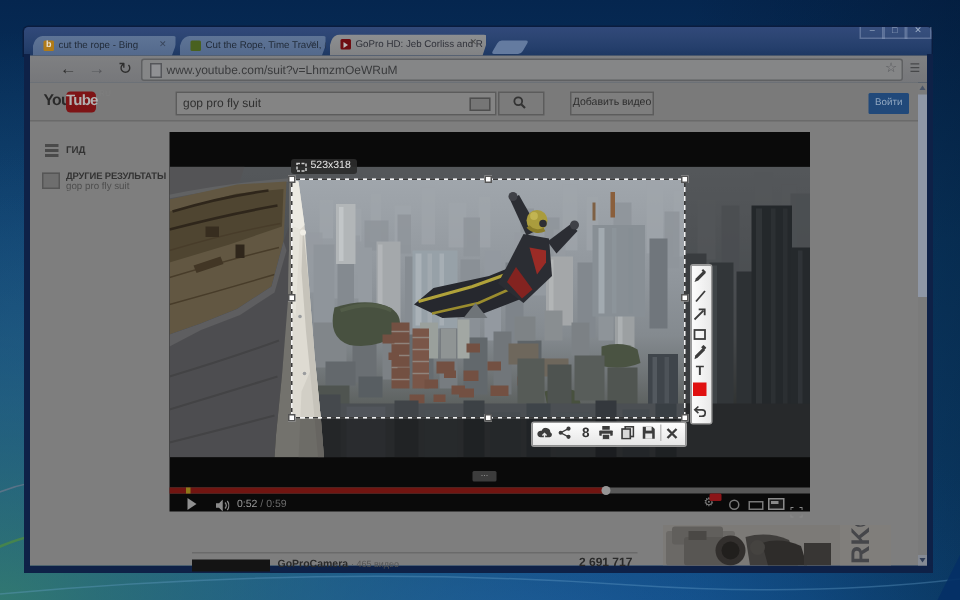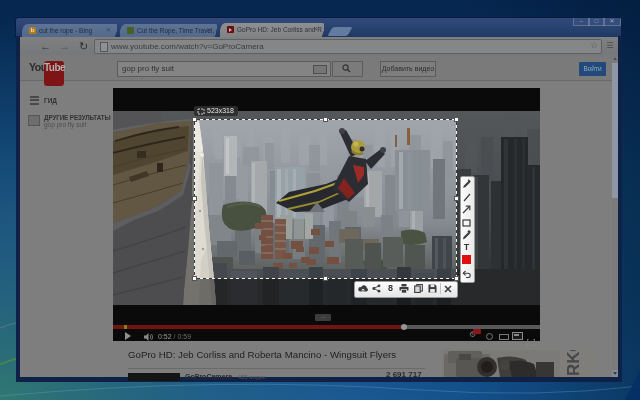--- a/index.html
+++ b/index.html
@@ -117,31 +117,31 @@
       <div class="x" style="color:#4a4a4a;">✕</div>
 </div>
 <div class="abs" style="left:330px;top:27px;width:20px;height:9px;background:#647ba0;transform:skewX(-30deg);border-radius:2px;"></div>
 
 <div id="tbar" class="abs"></div>
 <div class="navb abs" style="left:39px;">←</div>
 <div class="navb abs" style="left:58px;color:#55565a;">→</div>
 <div class="navb abs" style="left:77px;font-weight:normal;">↻</div>
 <div id="omni" class="abs">
       <span style="position:absolute;left:5px;top:2px;width:6px;height:8px;border:1px solid #55565a;background:#909194;"></span>
-      <span class="url">www.youtube.com/watch?v=GoProCamera</span>
+      <span class="url">www.youtube.com/suit?v=LhmzmOeWRuM</span>
     </div>
 <div class="abs" style="left:590px;top:41px;width:9px;height:9px;color:#55565a;font-size:9px;line-height:9px;">☆</div>
 <div class="abs" style="left:605px;top:42px;width:10px;height:8px;color:#47484a;font-size:8px;line-height:8px;text-align:center;">☰</div>
 
 <div id="page" class="abs">
  <div id="yhead"></div>
 </div>
 
 <div class="abs" style="left:29px;top:61px;width:16px;height:13px;color:#2a2a2a;font-weight:bold;font-size:10.5px;line-height:13px;letter-spacing:-.5px;">You</div>
-<div class="abs" style="left:44px;top:61px;width:20px;height:25px;background:#7e1416;border-radius:3px;color:#b2b2b2;font-weight:bold;font-size:10px;line-height:14px;text-align:center;letter-spacing:-.5px;">Tube</div>
+<div class="abs" style="left:44px;top:61px;width:20px;height:14px;background:#7e1416;border-radius:3px;color:#b2b2b2;font-weight:bold;font-size:10px;line-height:14px;text-align:center;letter-spacing:-.5px;">Tube</div>
 <div class="abs" style="left:66px;top:60px;font-size:5.5px;color:#7e7e7e;">RU</div>
 <div class="inbox" style="left:117px;top:61px;width:212px;height:14px;"></div>
 <div class="abs" style="left:122px;top:64px;font-size:8px;color:#303030;">gop pro fly suit</div>
 <div class="abs" style="left:313px;top:65px;width:12px;height:7px;border:1px solid #4e4e4e;background:#767676;"></div>
 <div class="inbox" style="left:332px;top:61px;width:29px;height:14px;background:#7b7b7b;"></div>
 <svg class="abs" style="left:342px;top:64px;" width="9" height="9" viewBox="0 0 9 9">
       <circle cx="3.5" cy="3.5" r="2.6" stroke="#333" stroke-width="1.2" fill="none"></circle>
       <path d="M5.5 5.5 L8 8" stroke="#333" stroke-width="1.4"></path>
     </svg>
 <div class="inbox" style="left:380px;top:61px;width:54px;height:14px;background:#7e7e7e;color:#2e2e2e;font-size:7px;line-height:14px;text-align:center;">Добавить видео</div>
@@ -639,21 +639,20 @@
 <div class="abs" style="left:473px;top:329px;width:8px;height:5px;background:#8c1518;border-radius:1px;"></div>
 <div class="abs" style="left:486px;top:333px;width:5px;height:5px;border:1px solid #787878;border-radius:50%;"></div>
 <div class="abs" style="left:499px;top:334px;width:8px;height:4px;border:1px solid #787878;"></div>
 <div class="abs" style="left:512px;top:332px;width:9px;height:6px;border:1px solid #8a8a8a;background:#1a1a1a;"></div>
 <div class="abs" style="left:514px;top:334px;width:5px;height:2px;background:#8a8a8a;"></div>
 <div class="abs" style="left:527px;top:332px;width:8px;height:7px;"><svg width="8" height="7" viewBox="0 0 8 7">
         <path d="M0 2 V0 H2 M6 0 H8 V2 M8 5 V7 H6 M2 7 H0 V5" stroke="#8a8a8a" stroke-width="1.2" fill="none"></path>
       </svg></div>
 <div class="abs" style="left:315px;top:314px;width:16px;height:7px;background:#3c3c3c;border-radius:1px;color:#9a9a9a;font-size:6px;line-height:5px;text-align:center;">...</div>
 
-<div class="abs" style="left:128px;top:349px;font-size:9.7px;color:#1f1f1f;">GoPro HD: Jeb Corliss and Roberta Mancino - Wingsuit Flyers</div>
 <div class="abs" style="left:128px;top:368px;width:297px;height:1px;background:#6a6a6a;"></div>
 <div class="abs" style="left:128px;top:373px;width:52px;height:8px;background:#141414;"></div>
 <div class="abs" style="left:185px;top:373px;font-size:7px;font-weight:bold;color:#2a2a2a;">GoProCamera</div>
 <div class="abs" style="left:234px;top:374px;font-size:6px;color:#555;">· 465 видео</div>
 <div class="abs" style="left:386px;top:370px;font-size:8px;font-weight:bold;color:#2a2a2a;">2 691 717</div>
 
 <svg class="abs" style="left:442px;top:350px;" width="152" height="27" viewBox="0 0 152 27">
  <rect width="152" height="27" fill="#7c7a77"></rect>
  <rect x="118" y="0" width="34" height="27" fill="#807e7b"></rect>
  <rect x="2" y="4" width="46" height="23" rx="2" fill="#6b6966"></rect>

